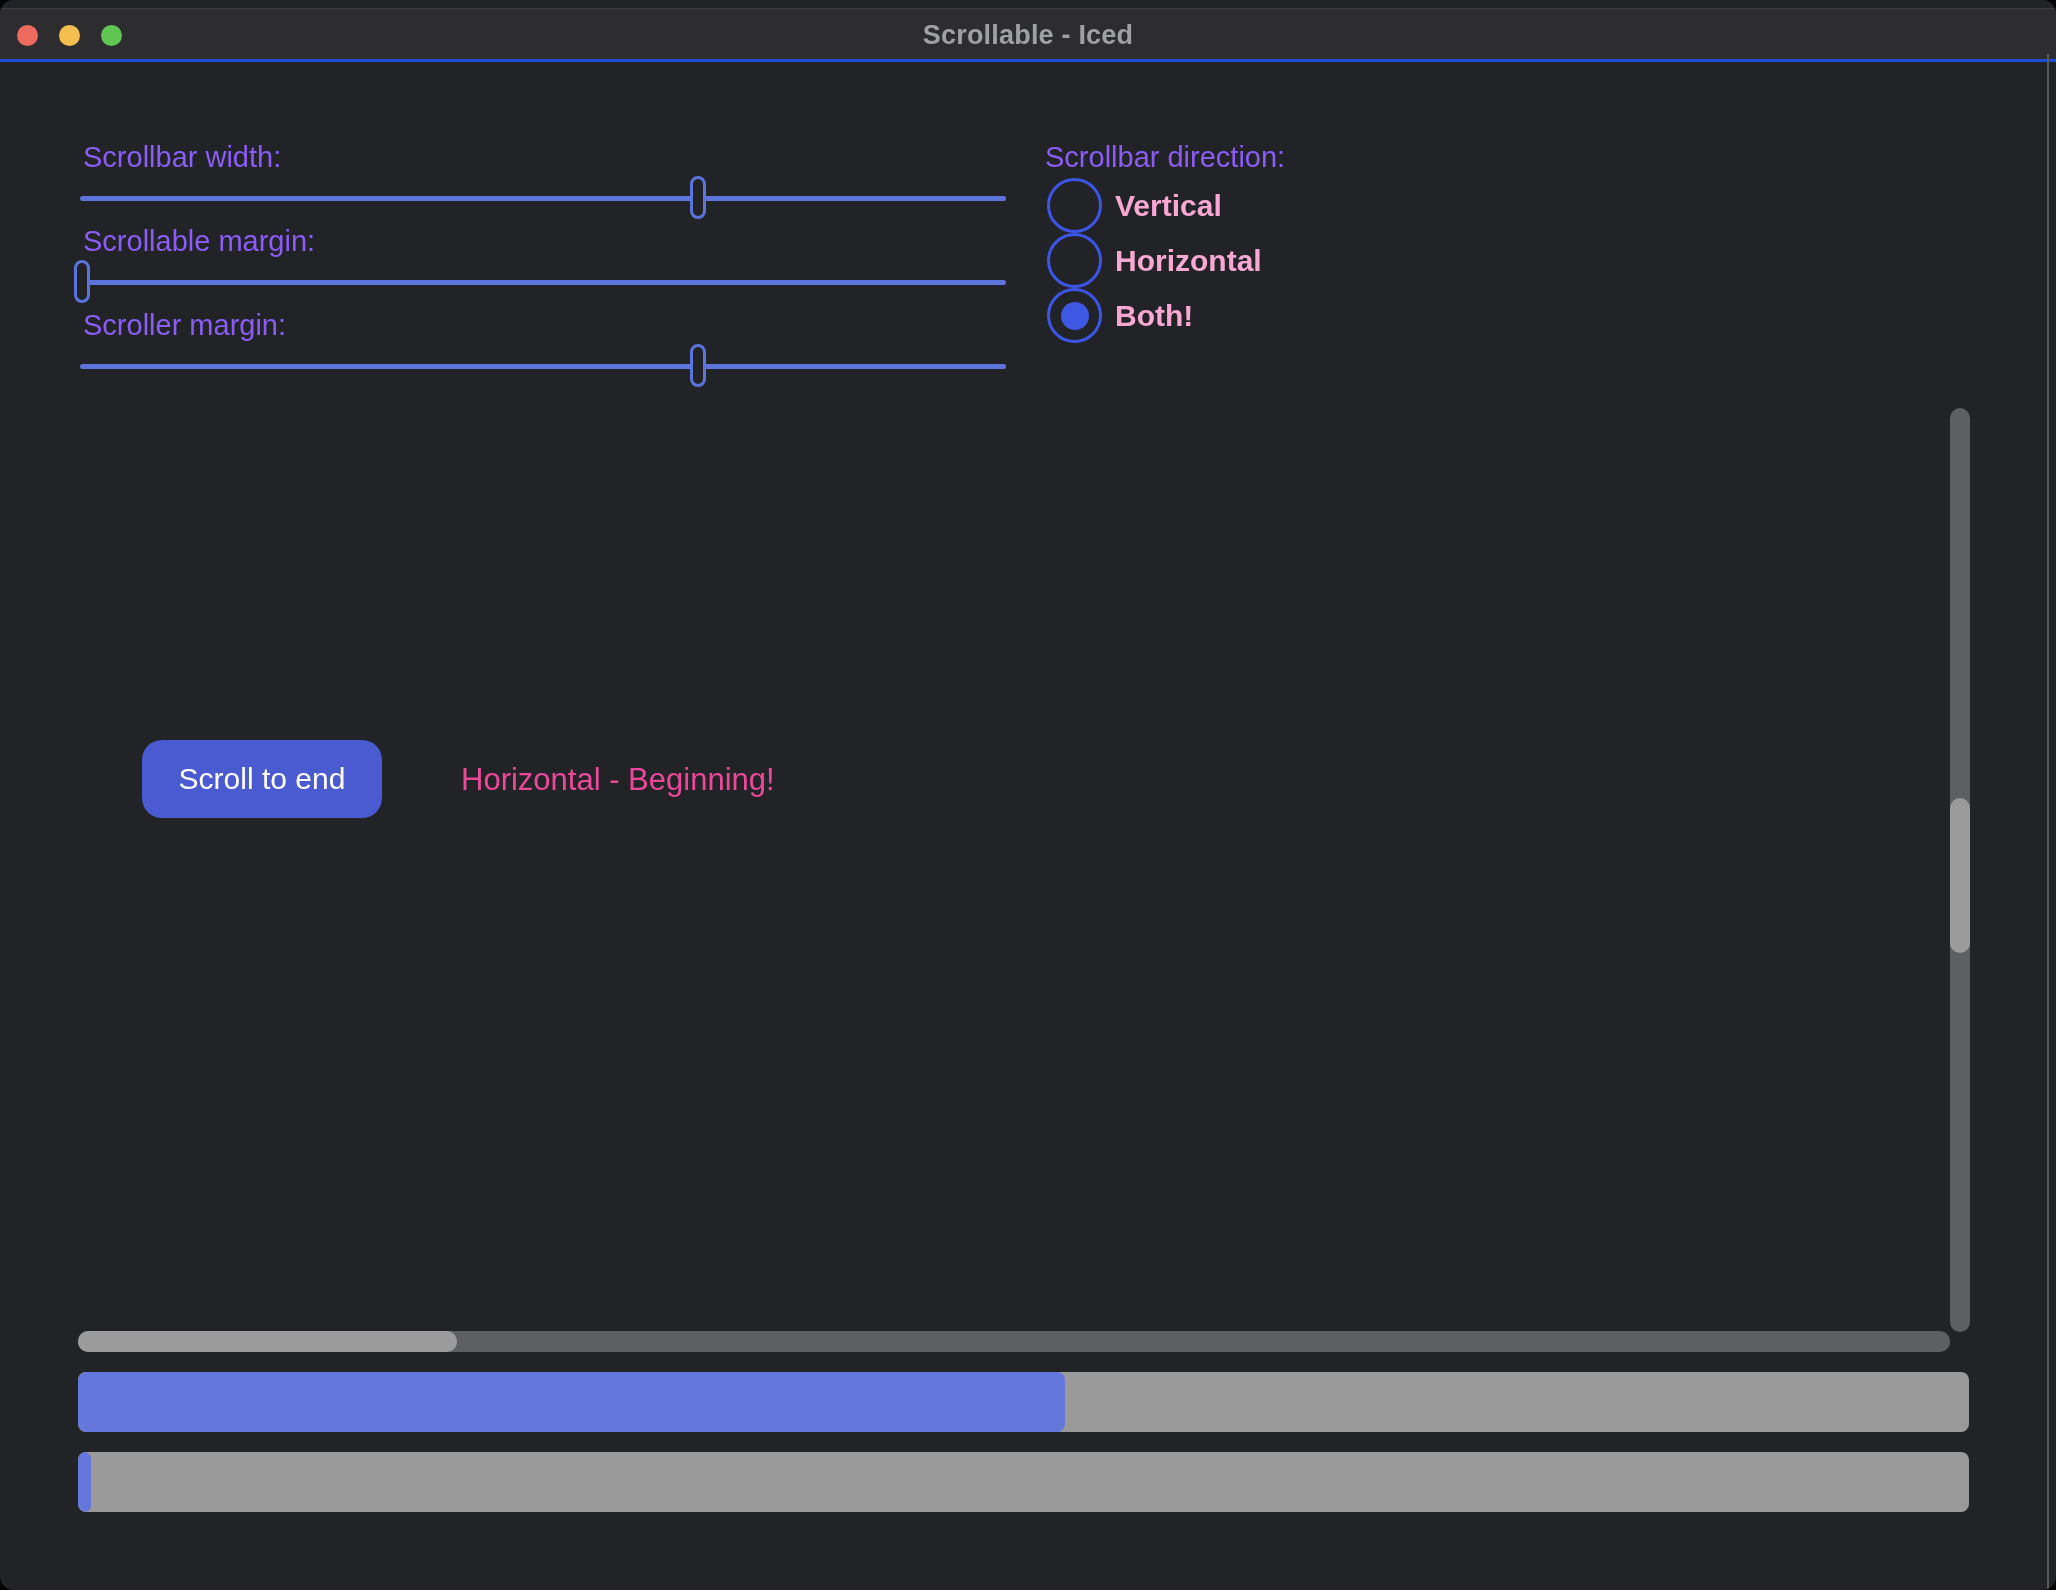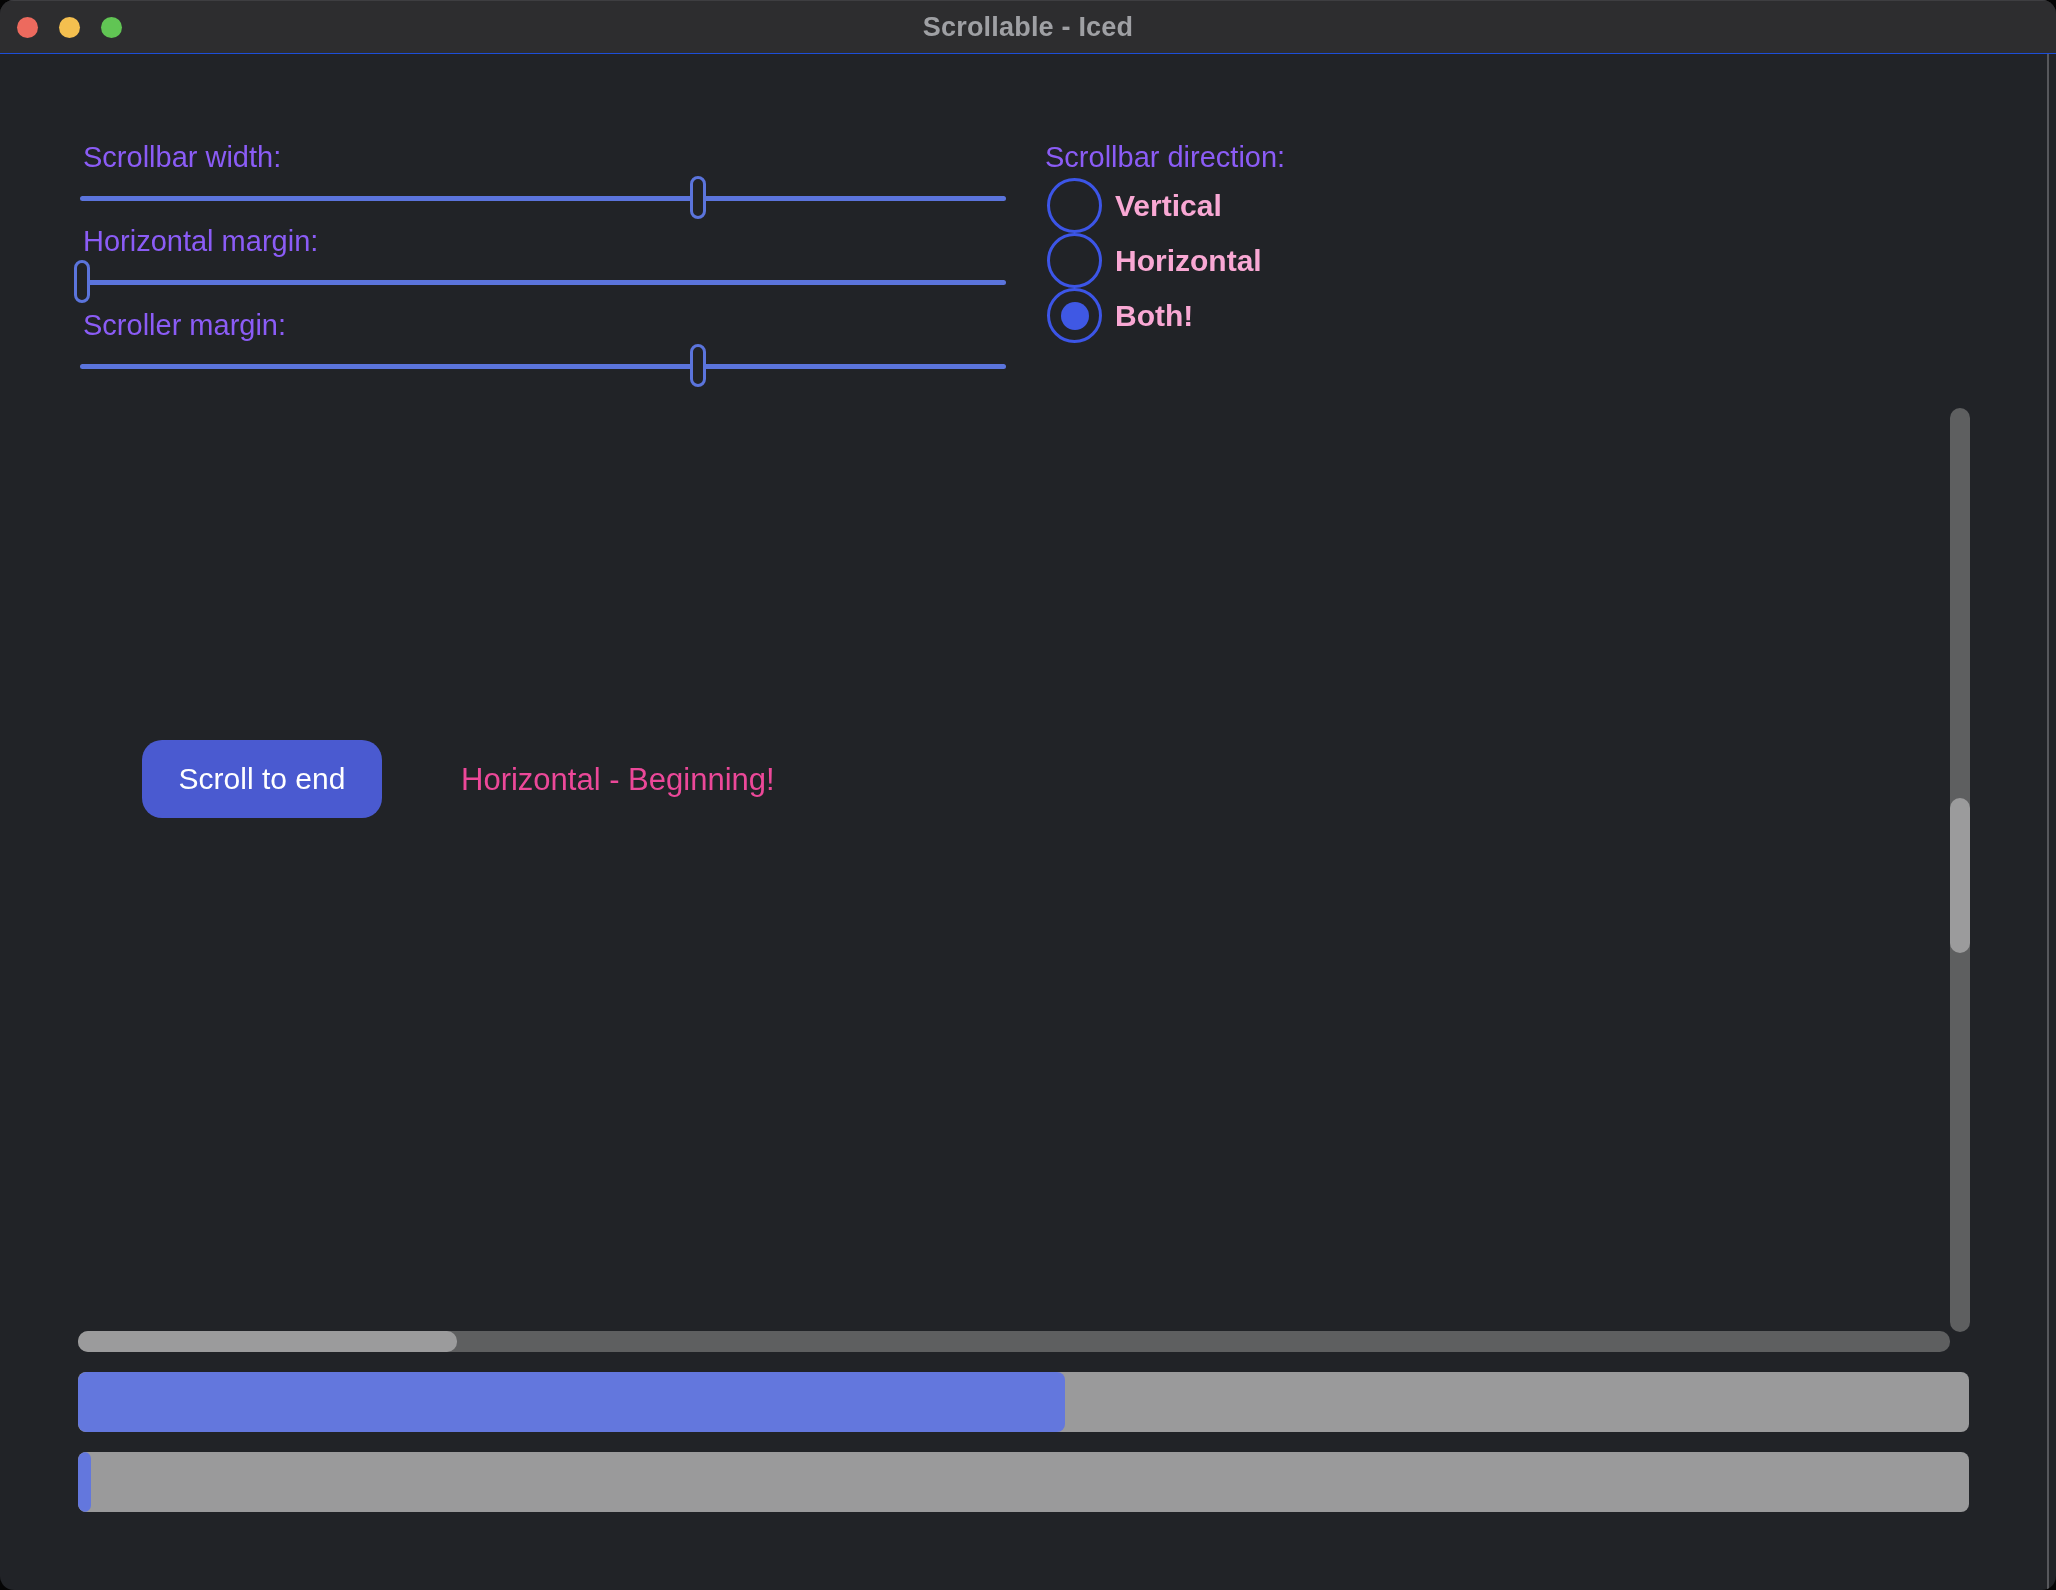--- a/index.html
+++ b/index.html
@@ -3,22 +3,22 @@
 <meta charset="utf-8">
 <style>
   html,body { margin:0; padding:0; background:#050505; }
   #window {
     position:relative; width:2056px; height:1590px;
     background:#212327; border-radius:14px; overflow:hidden;
     font-family:"Liberation Sans", sans-serif;
   }
   
   #titlebar {
-    position:absolute; left:0; top:0; width:100%; height:54px;
-    background:#2d2d2f; border-bottom:1px solid #1d4ed8; box-sizing:border-box;
+    position:absolute; left:0; top:8px; width:100%; height:54px;
+    background:#2d2d2f; border-bottom:3px solid #1d4ed8; box-sizing:border-box;
     box-shadow:inset 0 1px 0 #3e3e41;
   }
   #window-title {
     position:absolute; left:0; right:0; top:0; height:54px;
     display:flex; align-items:center; justify-content:center;
     color:#9fa0a4; font-size:27px; font-weight:bold; letter-spacing:.2px;
   }
   .traffic { position:absolute; top:17px; width:21px; height:21px; border-radius:50%; }
   #tl-close { left:17px;  background:#ed6a5e; }
   #tl-min   { left:59px;  background:#f4bf4f; }
@@ -103,21 +103,21 @@
     <div class="traffic" id="tl-zoom"></div>
     <div id="window-title">Scrollable - Iced</div>
   </div>
 
   <div class="label" style="top:138px">Scrollbar width:</div>
   <div class="slider" style="top:176px">
     <div class="slider-rail"></div>
     <div class="slider-handle" style="left: 610px;"></div>
   </div>
 
-  <div class="label" style="top:222px">Horizontal margin:</div>
+  <div class="label" style="top:222px">Scrollable margin:</div>
   <div class="slider" style="top:260px">
     <div class="slider-rail"></div>
     <div class="slider-handle" style="left: -6px;"></div>
   </div>
 
   <div class="label" style="top:306px">Scroller margin:</div>
   <div class="slider" style="top:344px">
     <div class="slider-rail"></div>
     <div class="slider-handle" style="left: 610px;"></div>
   </div>

